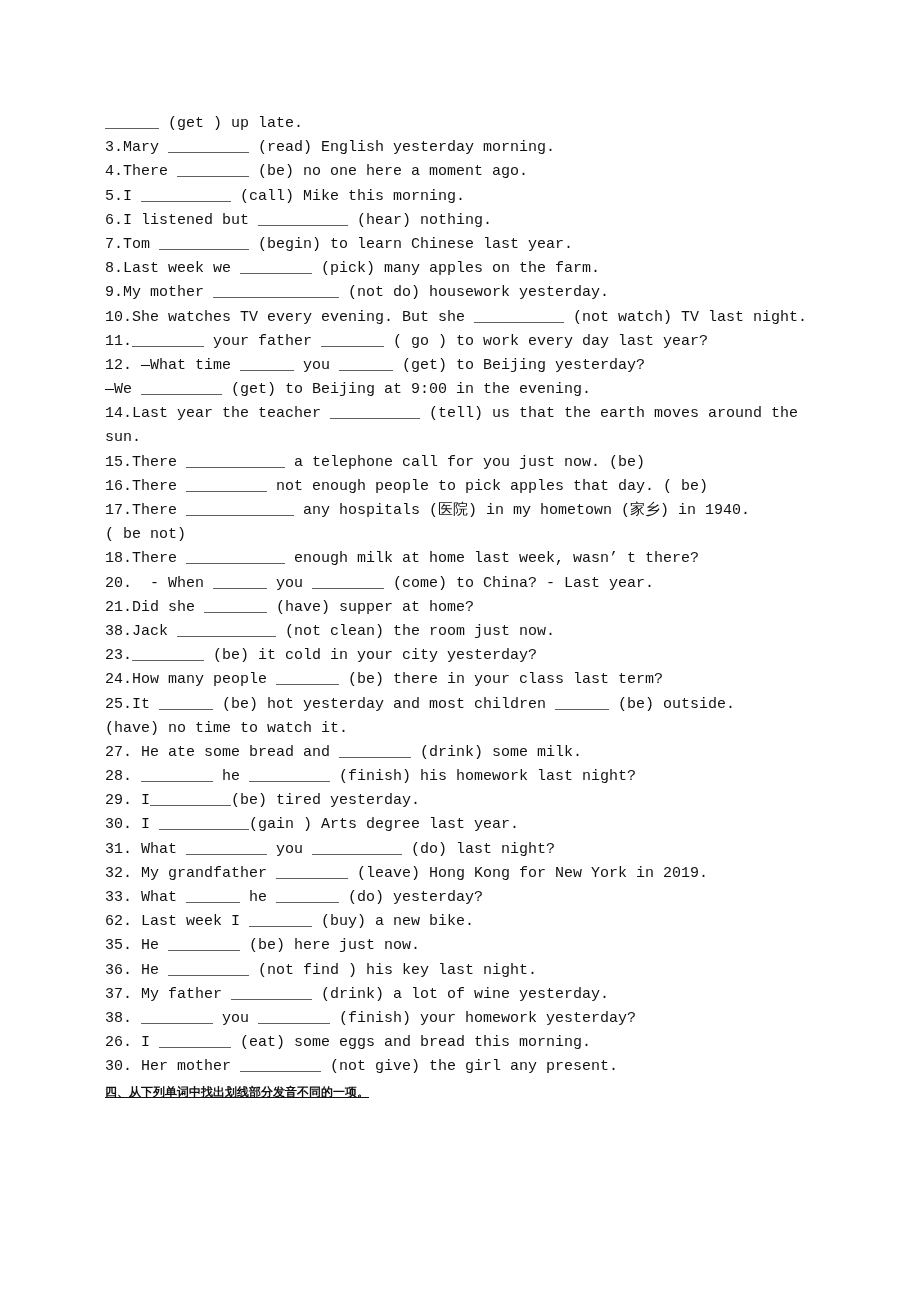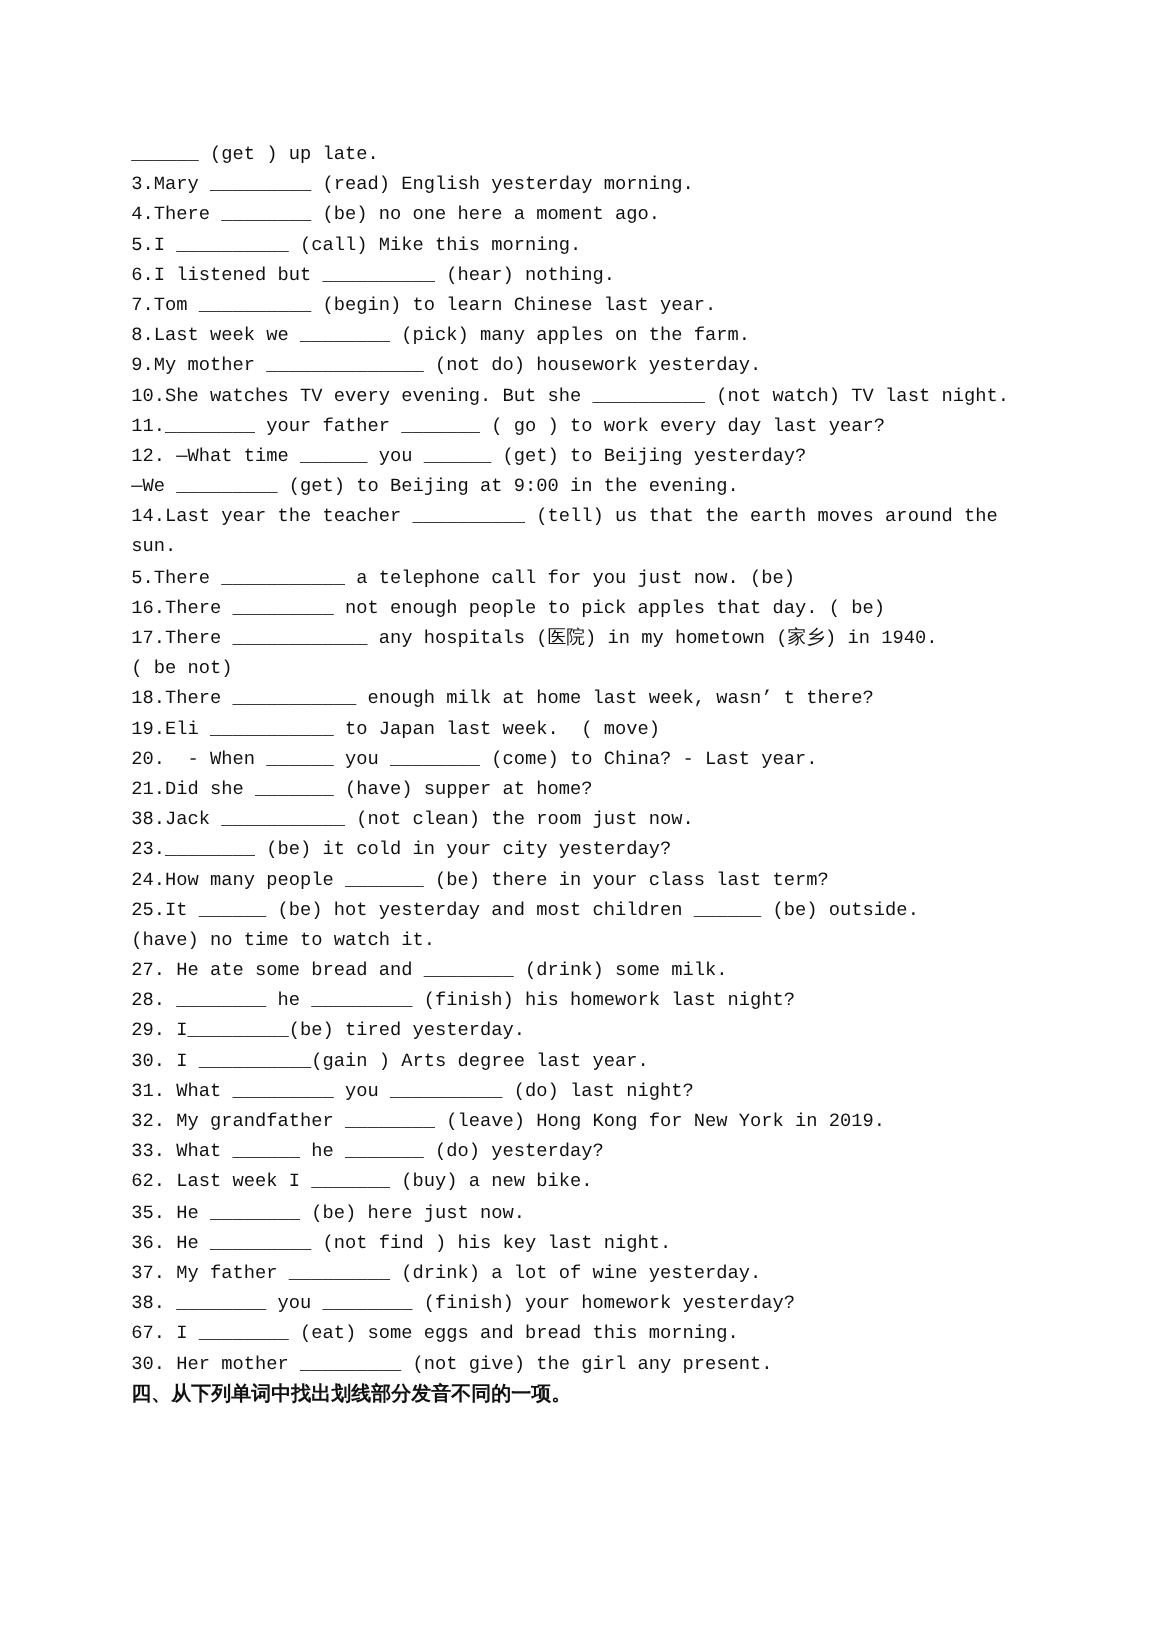--- a/index.html
+++ b/index.html
@@ -25,21 +25,22 @@
     color: #111111;
   }
   .line {
     white-space: pre;
     height: 24.2px;
     letter-spacing: 0;
   }
   .heading {
     font-family: "Liberation Sans", "DejaVu Sans", sans-serif;
     font-weight: 600;
-    font-size: 16px;
+    font-size: 12px;
+    text-decoration: underline;
   }
 </style>
 </head>
 <body>
 
 <div class="page">
   <div class="text-block">
     <div class="line">______ (get ) up late.</div>
     <div class="line">3.Mary _________ (read) English yesterday morning.</div>
     <div class="line">4.There ________ (be) no one here a moment ago.</div>
@@ -47,42 +48,41 @@
     <div class="line">6.I listened but __________ (hear) nothing.</div>
     <div class="line">7.Tom __________ (begin) to learn Chinese last year.</div>
     <div class="line">8.Last week we ________ (pick) many apples on the farm.</div>
     <div class="line">9.My mother ______________ (not do) housework yesterday.</div>
     <div class="line">10.She watches TV every evening. But she __________ (not watch) TV last night.</div>
     <div class="line">11.________ your father _______ ( go ) to work every day last year?</div>
     <div class="line">12. —What time ______ you ______ (get) to Beijing yesterday?</div>
     <div class="line">—We _________ (get) to Beijing at 9:00 in the evening.</div>
     <div class="line">14.Last year the teacher __________ (tell) us that the earth moves around the</div>
     <div class="line">sun.</div>
-    <div class="line">5.There ___________ a telephone call for you just now. (be)</div>
+    <div class="line">15.There ___________ a telephone call for you just now. (be)</div>
     <div class="line">16.There _________ not enough people to pick apples that day. ( be)</div>
     <div class="line">17.There ____________ any hospitals (医院) in my hometown (家乡) in 1940.</div>
     <div class="line">( be not)</div>
     <div class="line">18.There ___________ enough milk at home last week, wasn’ t there?</div>
-    <div class="line">19.Eli ___________ to Japan last week.  ( move)</div>
     <div class="line">20.  - When ______ you ________ (come) to China? - Last year.</div>
     <div class="line">21.Did she _______ (have) supper at home?</div>
     <div class="line">38.Jack ___________ (not clean) the room just now.</div>
     <div class="line">23.________ (be) it cold in your city yesterday?</div>
     <div class="line">24.How many people _______ (be) there in your class last term?</div>
     <div class="line">25.It ______ (be) hot yesterday and most children ______ (be) outside.</div>
     <div class="line">(have) no time to watch it.</div>
     <div class="line">27. He ate some bread and ________ (drink) some milk.</div>
     <div class="line">28. ________ he _________ (finish) his homework last night?</div>
     <div class="line">29. I_________(be) tired yesterday.</div>
     <div class="line">30. I __________(gain ) Arts degree last year.</div>
     <div class="line">31. What _________ you __________ (do) last night?</div>
     <div class="line">32. My grandfather ________ (leave) Hong Kong for New York in 2019.</div>
     <div class="line">33. What ______ he _______ (do) yesterday?</div>
     <div class="line">62. Last week I _______ (buy) a new bike.</div>
     <div class="line">35. He ________ (be) here just now.</div>
     <div class="line">36. He _________ (not find ) his key last night.</div>
     <div class="line">37. My father _________ (drink) a lot of wine yesterday.</div>
     <div class="line">38. ________ you ________ (finish) your homework yesterday?</div>
-    <div class="line">67. I ________ (eat) some eggs and bread this morning.</div>
+    <div class="line">26. I ________ (eat) some eggs and bread this morning.</div>
     <div class="line">30. Her mother _________ (not give) the girl any present.</div>
     <div class="line heading">四、从下列单词中找出划线部分发音不同的一项。</div>
   </div>
 </div>
 
 </body></html>

